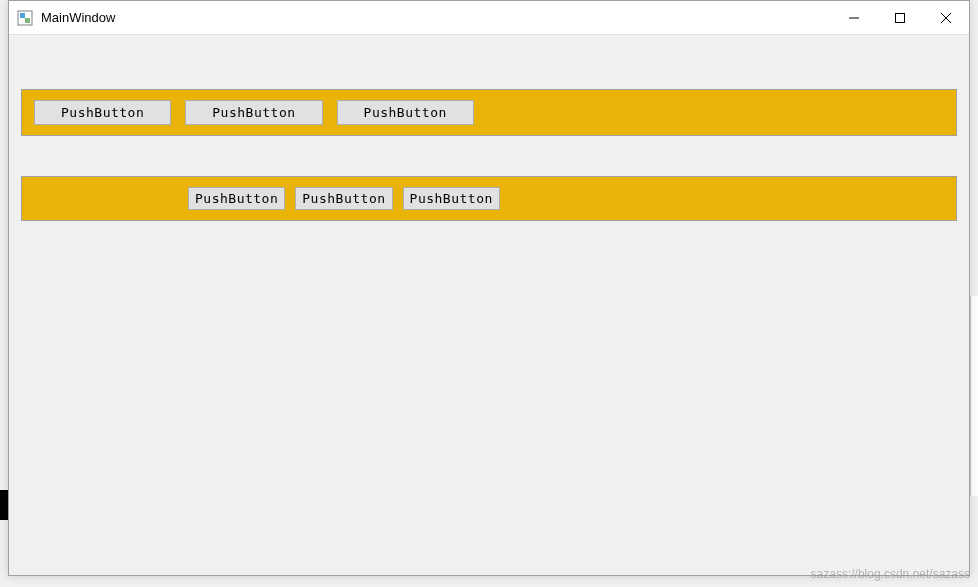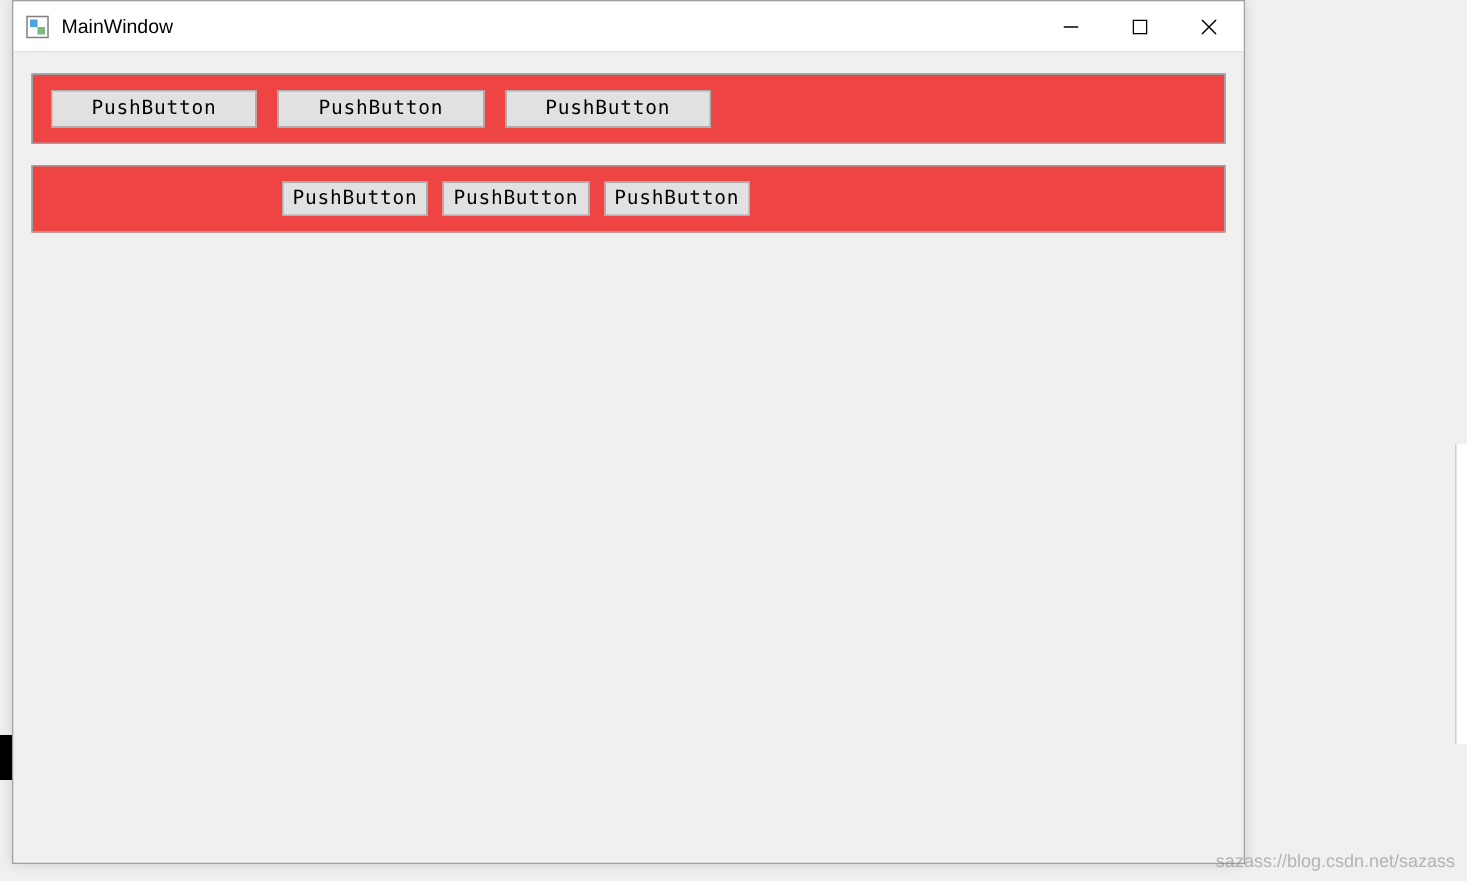--- a/index.html
+++ b/index.html
@@ -13,21 +13,21 @@
       background: #f0f0f0;
       font-family: "SimSun", "Microsoft YaHei", "Segoe UI", Tahoma, sans-serif;
       font-size: 13px;
       overflow: hidden;
       position: relative;
     }
     .window {
       position: absolute;
       left: 8px;
       top: 0;
-      width: 822px;
+      width: 962px;
       height: 576px;
       background: #f0f0f0;
       border: 1px solid #a0a0a0;
       box-shadow: 0 0 8px rgba(0,0,0,0.15);
     }
     .titlebar {
       height: 34px;
       background: #ffffff;
       display: flex;
       align-items: center;
@@ -64,21 +64,22 @@
     }
     .client-area {
       padding: 14px 12px;
       height: calc(100% - 34px);
       background: #f0f0f0;
     }
     .groupbox {
       border: 1px solid #a0a0a0;
       padding: 10px 12px;
       margin-bottom: 14px;
-      background: #ef4444;
+      background: #eab308;
+      margin-top: 40px;
     }
     .row1 {
       display: flex;
       gap: 14px;
     }
     .row2 {
       display: flex;
       gap: 10px;
       padding-left: 154px;
     }

